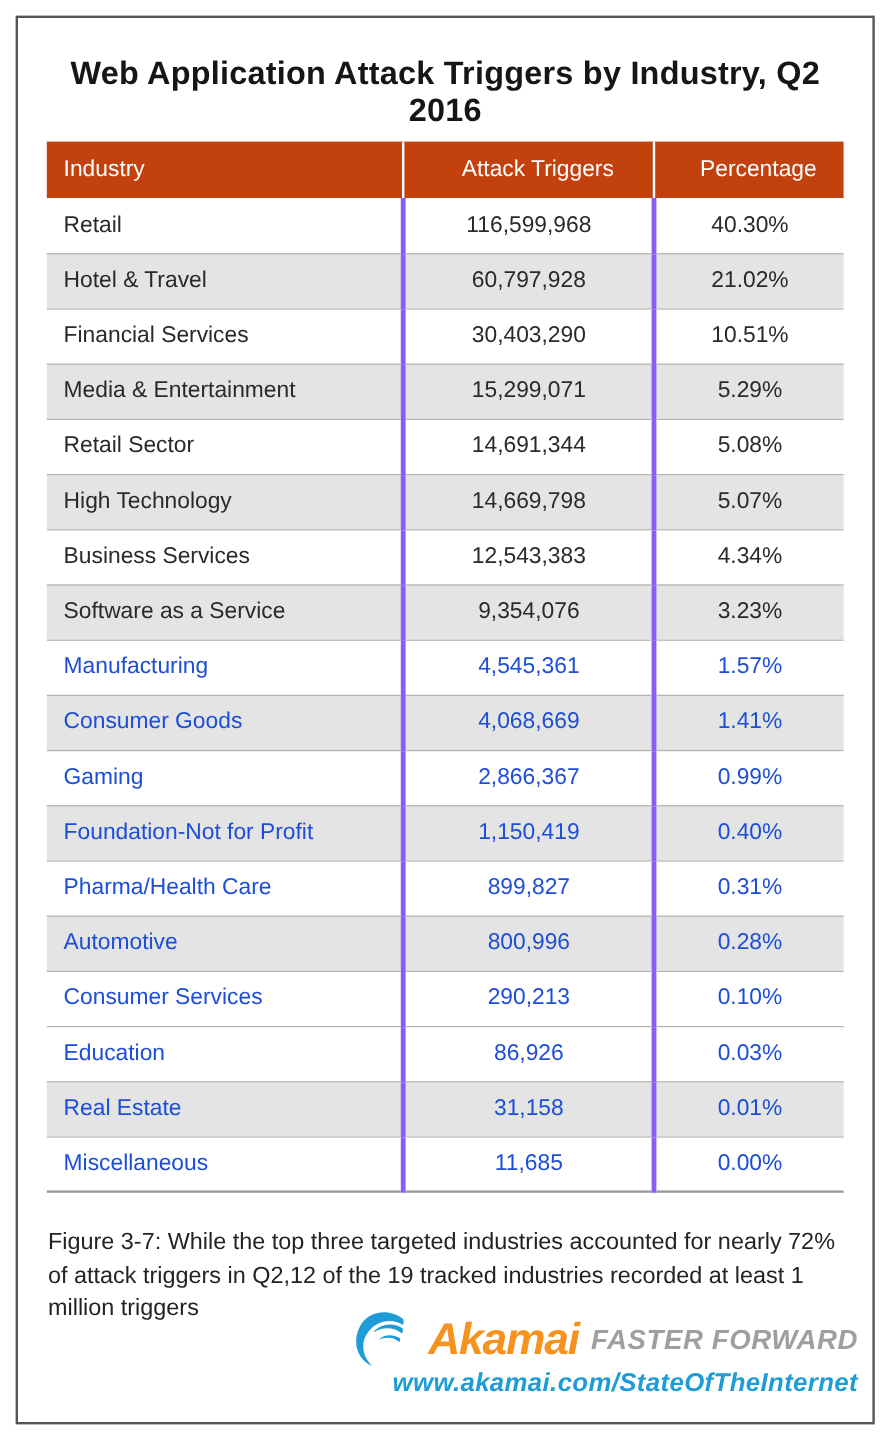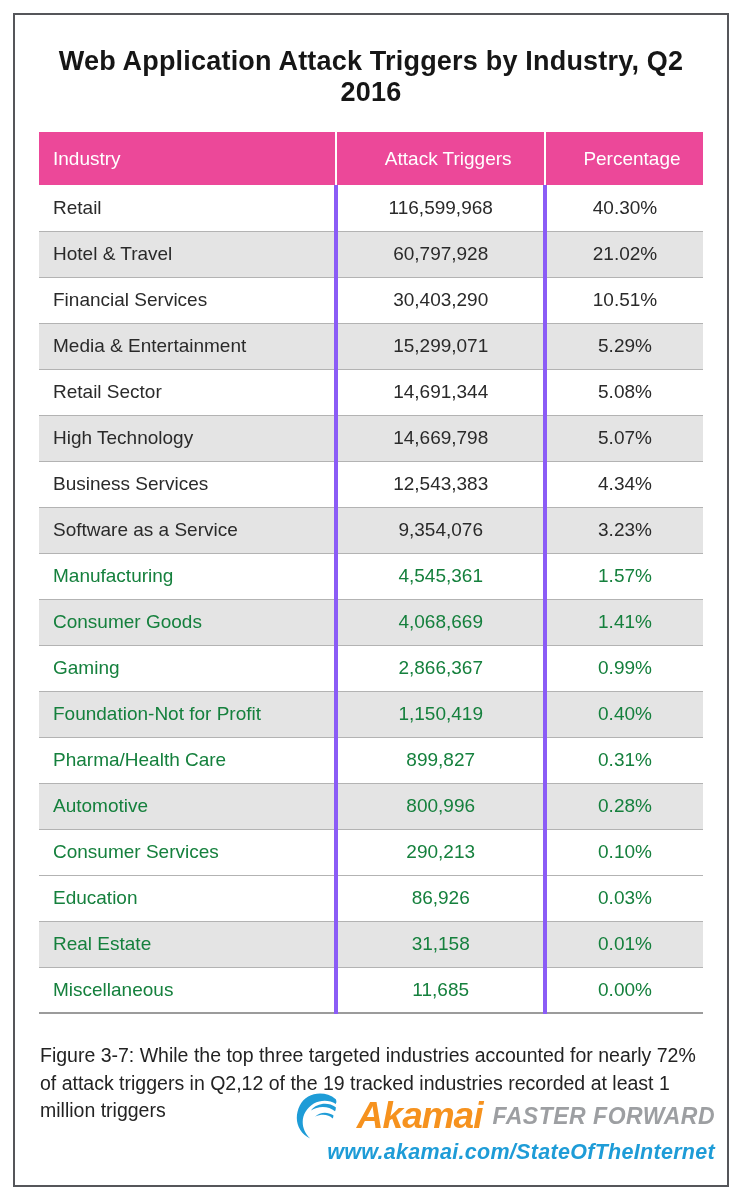--- a/index.html
+++ b/index.html
@@ -12,58 +12,58 @@
     position: relative;
   }
   .frame {
     position: absolute;
     left: 13px; top: 13px;
     width: 716px; height: 1174px;
     border: 2px solid #55565a;
     background: #ffffff;
   }
   .title {
-    margin: 31px 10px 24px 10px;
+    margin: 31px 10px 10px 10px;
     text-align: center;
     font-size: 27px;
     font-weight: bold;
     letter-spacing: 0.2px;
     color: #161616;
   }
   table.data {
     width: 664px;
     margin: 0 auto;
     border-collapse: collapse;
     table-layout: fixed;
     font-size: 19px;
   }
   table.data col.c-industry { width: 44.8%; }
   table.data col.c-triggers { width: 31.4%; }
   table.data col.c-pct      { width: 23.8%; }
   thead th {
-    background: #ec4899;
+    background: #c2410c;
     color: #ffffff;
     font-weight: normal;
-    height: 53px;
+    height: 47px;
     font-size: 19px;
   }
   thead th.col-industry { text-align: left; padding-left: 14px; }
   thead th.col-triggers, thead th.col-pct { text-align: center; padding-left: 16px; }
   thead th + th { border-left: 2px solid #ffffff; }
   tbody td {
     height: 46px;
     border-bottom: 1px solid #b3b3b3;
     color: #2a2a2a;
   }
   tbody tr:last-child td { border-bottom: 2px solid #9b9b9b; }
   tbody td.col-industry { text-align: left; padding-left: 14px; }
   tbody td.col-triggers, tbody td.col-pct { text-align: center; }
   tbody td + td { border-left: 4px solid #8b5cf6; }
   tbody tr.shaded td { background: #e4e4e4; }
-  tbody tr.red td { color: #15803d; }
+  tbody tr.red td { color: #1d4ed8; }
   .caption {
     margin: 28px 28px 0 25px;
     font-size: 19.5px;
     line-height: 1.42;
     color: #232323;
   }
   .footer {
     position: absolute;
     right: 12px; bottom: 20px;
     display: flex;

